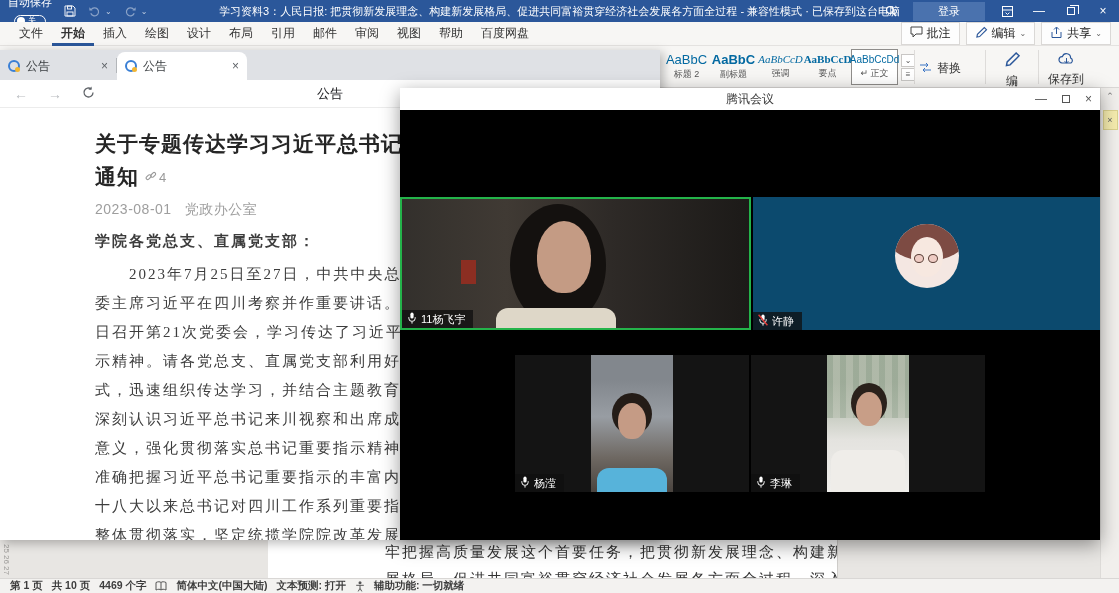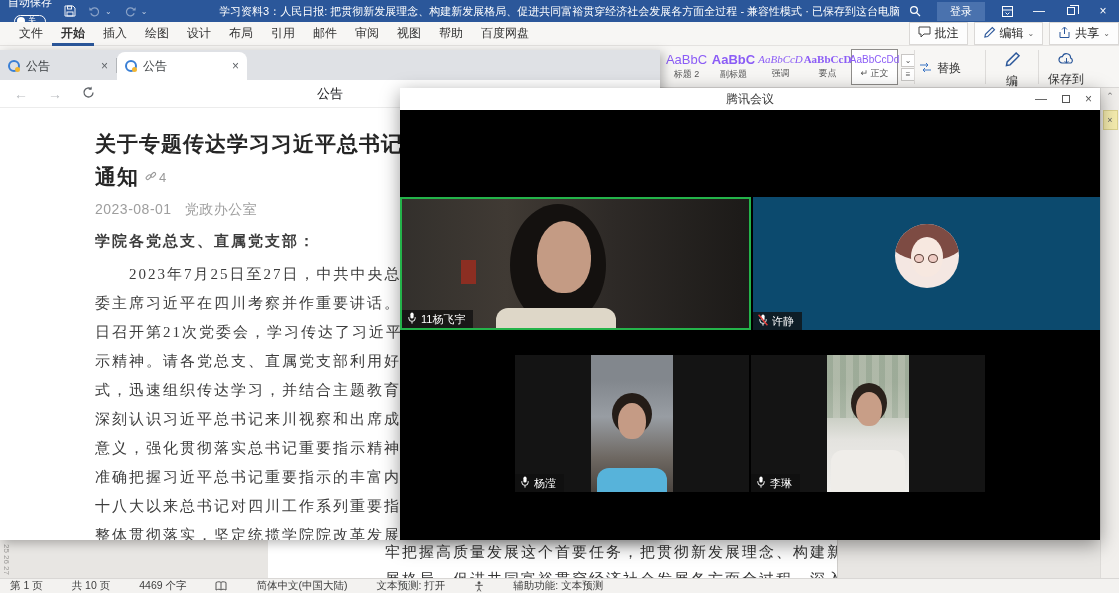--- a/index.html
+++ b/index.html
@@ -13,40 +13,40 @@
   .autosave{ display:flex; align-items:center; gap:5px;flex-direction:column; }
   .toggle{ width:32px; height:13px; border:1px solid #fff; border-radius:7px; display:flex; align-items:center; gap:3px; padding:0 2px;}
   .knob{ width:8px; height:8px; border-radius:50%; background:#fff; }
   .toggle-txt{ font-size:8px; line-height:1; }
   .tb-ico{ margin-left:12px; display:flex; align-items:center; opacity:.92;}
   .tb-ico.dim{ opacity:.45; }
   .tb-caret{ font-size:8px; margin-left:4px; opacity:.7;}
   .tb-title{ position:absolute; left:50%; transform:translateX(-50%); white-space:nowrap; font-size:11px; max-width:780px; overflow:hidden; text-overflow:ellipsis;}
   .tb-right{ margin-left:auto; display:flex; align-items:center; height:100%;}
   .tb-btn{ width:32px; height:22px; display:flex; align-items:center; justify-content:center; font-size:12px;}
-  .login{ background:#4a72ae; padding:2px 13px; margin:0 6px; font-size:11px;}
+  .login{ background:#4a72ae; padding:2px 25px; margin:0 6px; font-size:11px;}
   .win-restore{ width:8px; height:8px; border:1px solid #fff; position:relative;}
   .win-restore::before{ content:""; position:absolute; left:2px; top:-3px; width:8px; height:8px; border:1px solid #fff; border-bottom:none; border-left:none;}
 
   
   .mb{ position:absolute; top:22px; left:0; width:100%; height:24px; background:#f7f6f4;
        display:flex; align-items:center; font-size:12px; color:#333; padding-left:10px; z-index:1;
        border-bottom:1px solid #e4e2e0;}
   .mb-item{ padding:0 9px; height:24px; display:flex; align-items:center;}
   .mb-item.active{ font-weight:bold; box-shadow:inset 0 -3px 0 #2b579a;}
-  .mb-right{ margin-left:auto; display:flex; gap:6px; }
+  .mb-right{ margin-left:auto; display:flex; gap:6px; padding-right:8px;}
   .mb-btn{ display:flex; align-items:center; gap:4px; border:1px solid #dad8d6; background:#fdfdfd; padding:2px 8px; font-size:12px; color:#222;}
   .sm-caret{ font-size:8px; color:#666;}
 
   
   .ribbon{ position:absolute; top:46px; left:0; width:100%; height:42px; background:#f7f6f4; border-bottom:1px solid #dad8d6; z-index:1;}
   .styles{ position:absolute; left:663px; top:3px; display:flex; }
   .style-card{ width:47px; height:36px; display:flex; flex-direction:column; align-items:center; justify-content:center; gap:2px;}
   .style-card.selected{ border:1px solid #8f8d8b; background:#fff;}
-  .style-sample{ font-size:13px; color:#8b5cf6; line-height:1; white-space:nowrap;}
+  .style-sample{ font-size:13px; color:#0369a1; line-height:1; white-space:nowrap;}
   .ss-b{ font-weight:bold;}
   .ss-i{ font-family:"Liberation Serif",serif; font-style:italic; font-size:11px;}
   .ss-bi{ font-family:"Liberation Serif",serif; font-weight:bold; font-size:11px;}
   .ss-n{ font-size:10px;}
   .style-name{ font-size:9px; color:#555; white-space:nowrap;}
   .gallery-ctrl{ display:flex; flex-direction:column; gap:1px; margin:5px 0 0 3px;}
   .gbox{ width:14px; height:13px; border:1px solid #c9c7c5; background:#fff; font-size:8px; color:#555; display:flex; align-items:center; justify-content:center;}
   .rib-sep{ position:absolute; top:4px; width:1px; height:34px; background:#dedcda;}
   .replace-btn{ position:absolute; left:918px; top:14px; display:flex; align-items:center; gap:4px; font-size:12px; color:#333;}
   .vbtn{ position:absolute; top:5px; width:44px; display:flex; flex-direction:column; align-items:center; gap:2px; font-size:12px; color:#333;}
@@ -55,21 +55,21 @@
   .canvas{ position:absolute; top:88px; left:0; width:100%; height:490px; background:#e8e6e3; overflow:hidden;}
   .page{ position:absolute; left:268px; top:0; width:570px; height:490px; background:#fff; border-right:1px solid #cfcdca; overflow:hidden;}
   .doc-line{ position:absolute; left:117px; white-space:nowrap; font-family:"Liberation Serif",serif; font-size:15px; letter-spacing:2px; color:#333;}
   .ruler-num{ position:absolute; left:2px; font-size:8px; color:#9b9997; transform:rotate(90deg); transform-origin:center;}
   .scrollcol{ position:absolute; right:0; top:0; width:19px; height:490px; background:#f1efec; border-left:1px solid #dddbd8;}
   .scroll-up{ margin:4px auto 0; text-align:center; color:#777; font-size:9px; line-height:1;}
   .note-box{ margin:9px auto 0; width:15px; height:20px; background:#f5ecae; border:1px solid #dcd28f; color:#666; font-size:9px; display:flex; align-items:center; justify-content:center;}
 
   
   .sb{ position:absolute; bottom:0; left:0; width:100%; height:15px; background:#f3f2f0; border-top:1px solid #d9d7d5;
-       display:flex; align-items:center; font-size:10.5px; color:#3d3d3d; padding:0 10px; gap:29px; z-index:6; white-space:nowrap;}
+       display:flex; align-items:center; font-size:10.5px; color:#3d3d3d; padding:0 10px; gap:9px; z-index:6; white-space:nowrap;font-weight:bold;}
   .sb-ico{ display:flex; align-items:center;}
   .sb-right{ margin-left:auto; display:flex; align-items:center; gap:9px;}
   .viewbox{ width:14px; height:11px; border:1px solid #b5b3b1; background:#fff;}
   .viewbox.active{ background:#d4d2d0;}
   .ztrack{ width:80px; height:1px; background:#9a9896; position:relative;}
   .zthumb{ position:absolute; left:62%; top:-4px; width:3px; height:9px; background:#6a6866;}
   .zsign{ color:#555; font-size:11px;}
 
   
   .browser{ position:absolute; left:0; top:50px; width:660px; height:490px; z-index:2; box-shadow:3px 3px 10px rgba(0,0,0,.28); background:#fff;}
@@ -322,21 +322,21 @@
         </svg>
     </span>
     <span>简体中文(中国大陆)</span>
     <span>文本预测: 打开</span>
     <span class="sb-ico">
       <svg width="10" height="11" viewBox="0 0 10 11">
           <circle cx="5" cy="1.8" r="1.5" fill="#555"></circle>
           <path d="M1.2 4.3h7.6M5 4.3v3M5 7.3L3.2 10.4M5 7.3l1.8 3.1" fill="none" stroke="#555"></path>
         </svg>
     </span>
-    <span>辅助功能: 文本预测</span>
+    <span>辅助功能: 一切就绪</span>
   </div>
 
   <div class="browser">
     <div class="tabstrip">
       <span class="tab">
         <span class="tab-ico"></span>
         <span class="tab-label">公告</span>
         <span class="tab-x">×</span>
       </span>
       <span class="tab-sep"></span>

